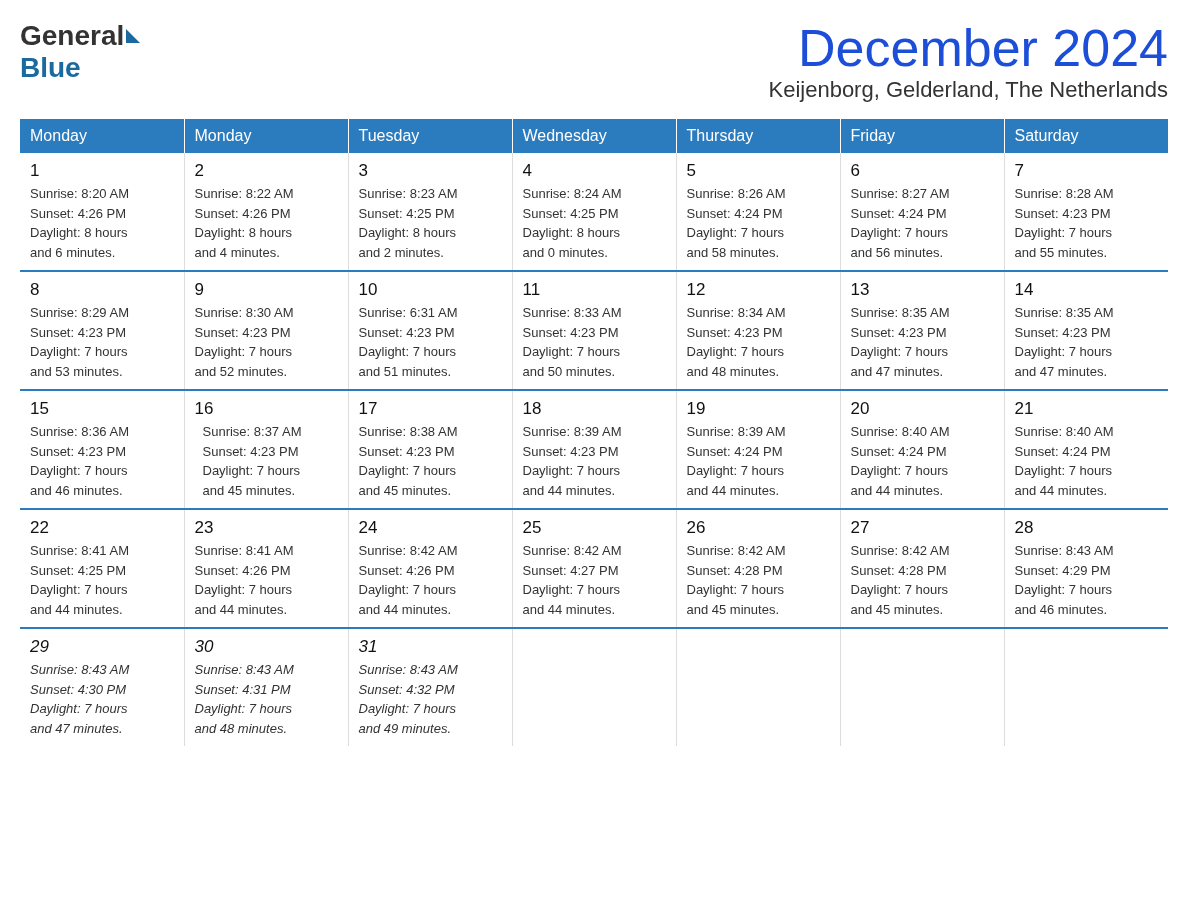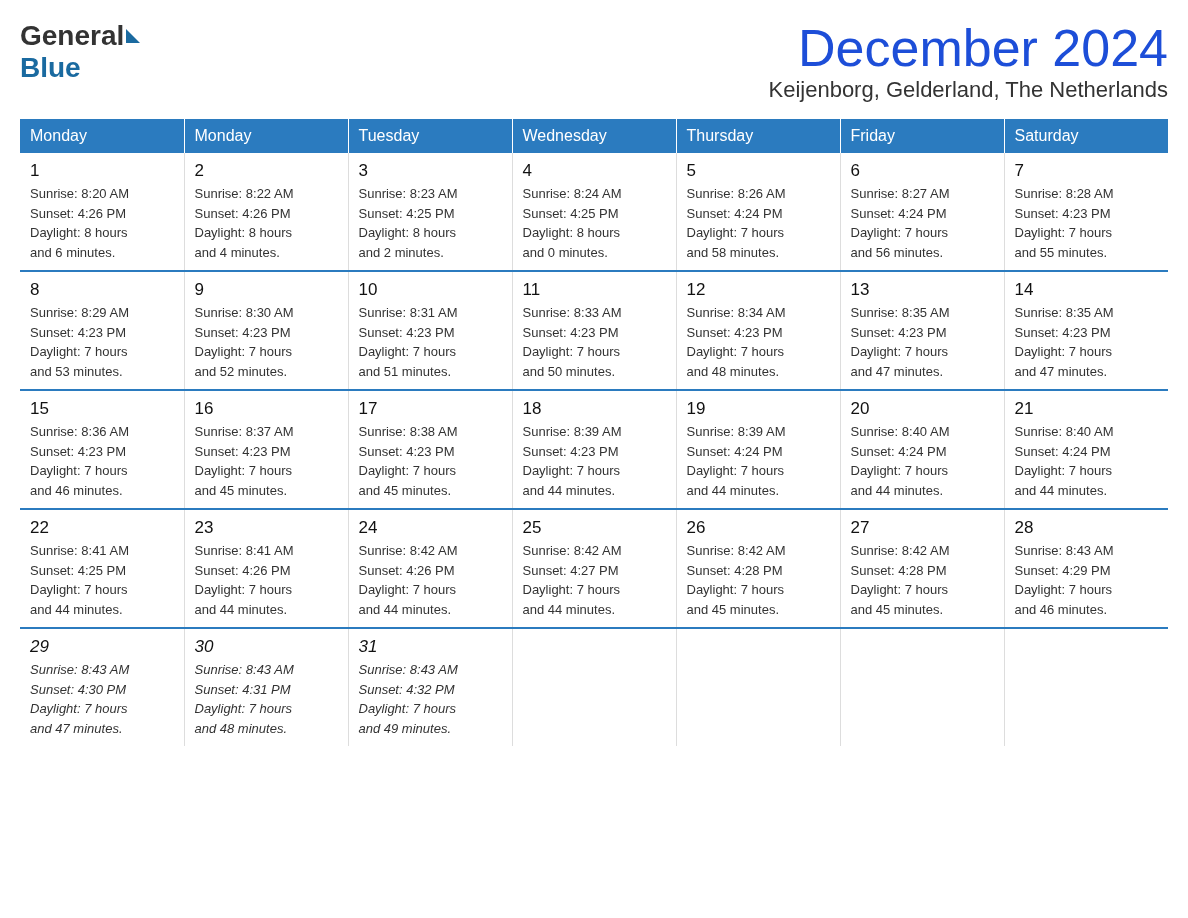--- a/index.html
+++ b/index.html
@@ -191,21 +191,21 @@
         </td>
         <td>
           <span class="day-number">9</span>
           <div class="day-info" style="white-space: pre-line;">Sunrise: 8:30 AM
 Sunset: 4:23 PM
 Daylight: 7 hours
 and 52 minutes.</div>
         </td>
         <td>
           <span class="day-number">10</span>
-          <div class="day-info" style="white-space: pre-line;">Sunrise: 8:31 AM
+          <div class="day-info" style="white-space: pre-line;">Sunrise: 6:31 AM
 Sunset: 4:23 PM
 Daylight: 7 hours
 and 51 minutes.</div>
         </td>
         <td>
           <span class="day-number">11</span>
           <div class="day-info" style="white-space: pre-line;">Sunrise: 8:33 AM
 Sunset: 4:23 PM
 Daylight: 7 hours
 and 50 minutes.</div>
@@ -235,21 +235,21 @@
       <tr>
         <td>
           <span class="day-number">15</span>
           <div class="day-info" style="white-space: pre-line;">Sunrise: 8:36 AM
 Sunset: 4:23 PM
 Daylight: 7 hours
 and 46 minutes.</div>
         </td>
         <td>
           <span class="day-number">16</span>
-          <div class="day-info" style="white-space: pre-line;">Sunrise: 8:37 AM
+          <div class="day-info" style="white-space: pre-line; margin-left: 8px;">Sunrise: 8:37 AM
 Sunset: 4:23 PM
 Daylight: 7 hours
 and 45 minutes.</div>
         </td>
         <td>
           <span class="day-number">17</span>
           <div class="day-info" style="white-space: pre-line;">Sunrise: 8:38 AM
 Sunset: 4:23 PM
 Daylight: 7 hours
 and 45 minutes.</div>

